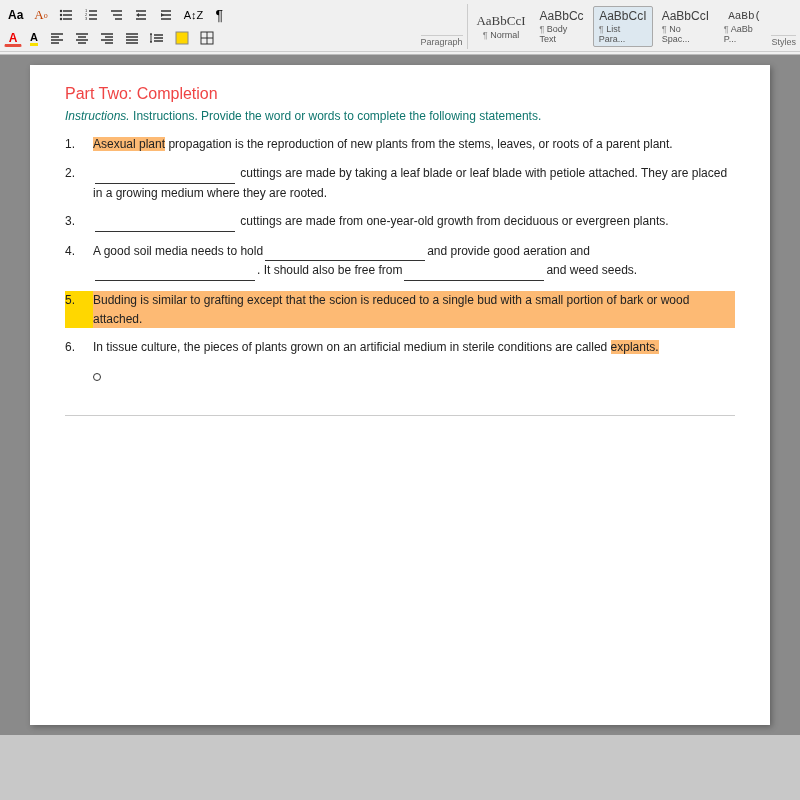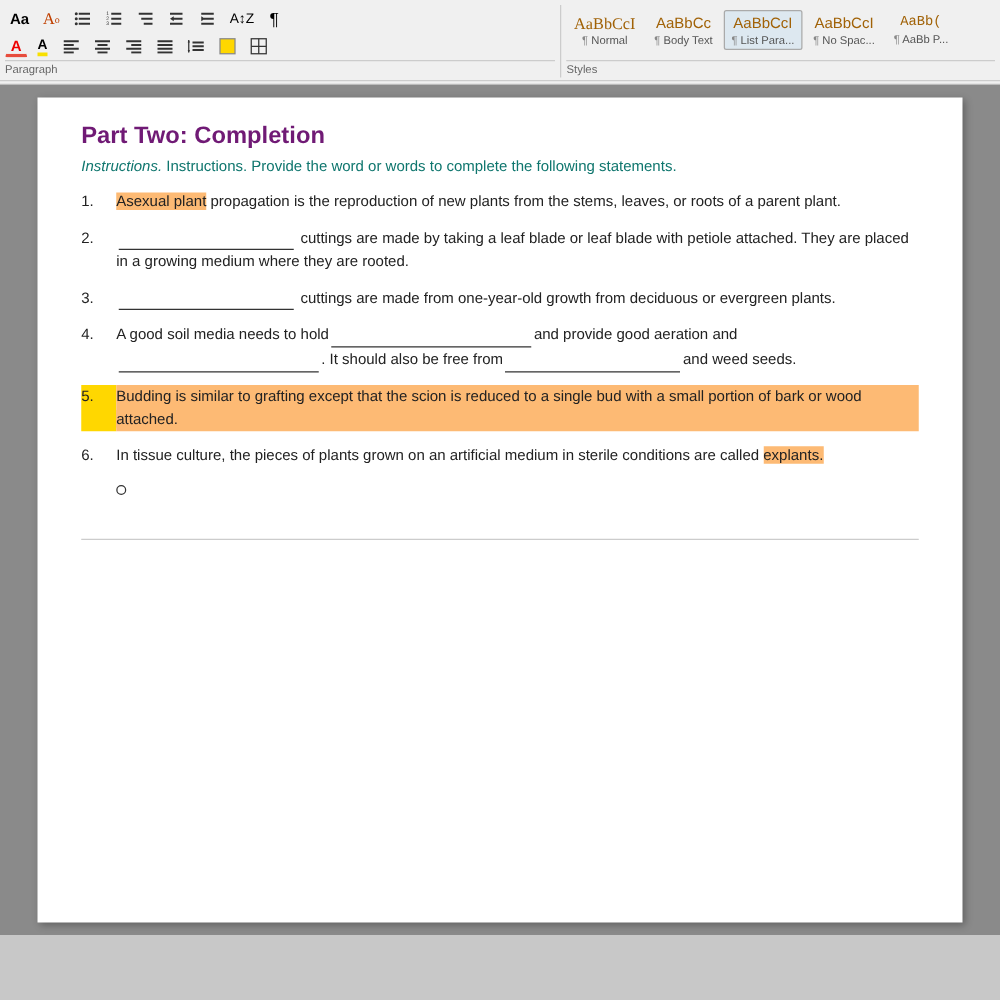--- a/index.html
+++ b/index.html
@@ -47,37 +47,37 @@
     }
 
     .style-item.active {
       border-color: #aaa;
       background: #dde8f0;
     }
 
     .style-preview {
       font-size: 13px;
       line-height: 1.2;
-      color: #a16207;
+      color: #404040;
     }
 
     .style-label {
       font-size: 9px;
       color: #555;
       margin-top: 1px;
     }
 
     .style-label .pilcrow {
       font-size: 9px;
       color: #888;
     }
 
     .section-block {
       display: flex;
-      flex-direction: column;
+      flex-direction: row;
       padding: 2px 4px 0 4px;
       border-right: 1px solid #ccc;
     }
 
     .section-block:last-child {
       border-right: none;
     }
 
     .section-controls {
       display: flex;
@@ -107,24 +107,24 @@
 
     .doc-page {
       background: white;
       padding: 20px 35px 30px 35px;
       min-height: 660px;
       box-shadow: 2px 2px 6px rgba(0,0,0,0.3);
     }
 
     .part-heading {
       font-family: Arial, sans-serif;
-      font-size: 19px;
-      font-weight: bold;
+      font-size: 16px;
+      font-weight: normal;
       margin-bottom: 6px;
-      color: #701a75;
+      color: #ef4444;
     }
 
     .instructions {
       font-family: Arial, sans-serif;
       font-size: 12px;
       margin-bottom: 12px;
       color: #0f766e;
     }
 
     .instructions em {

